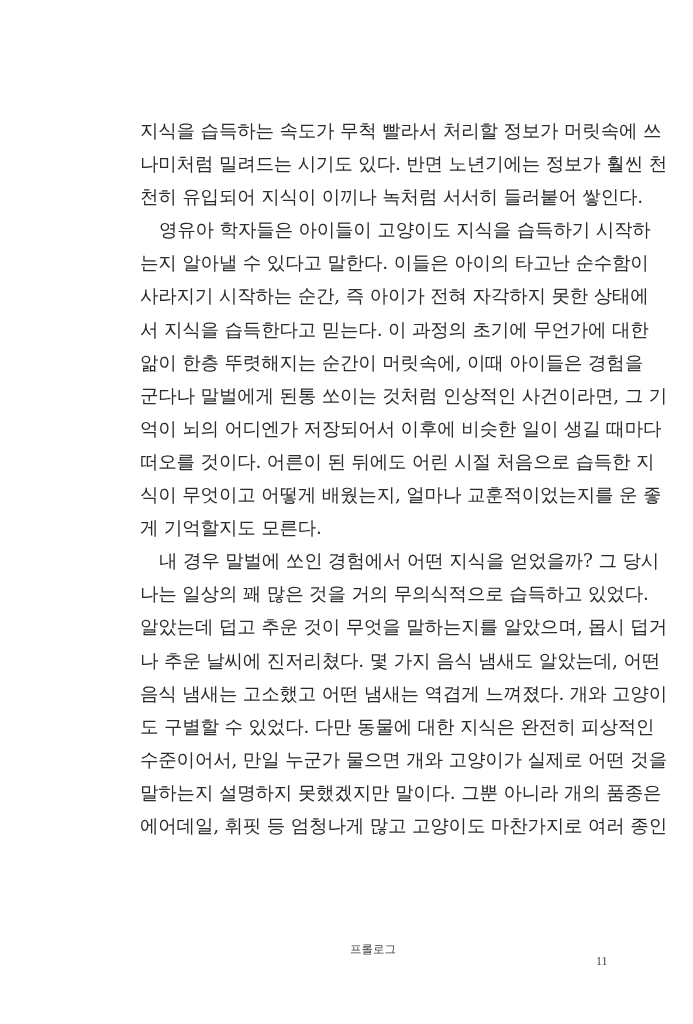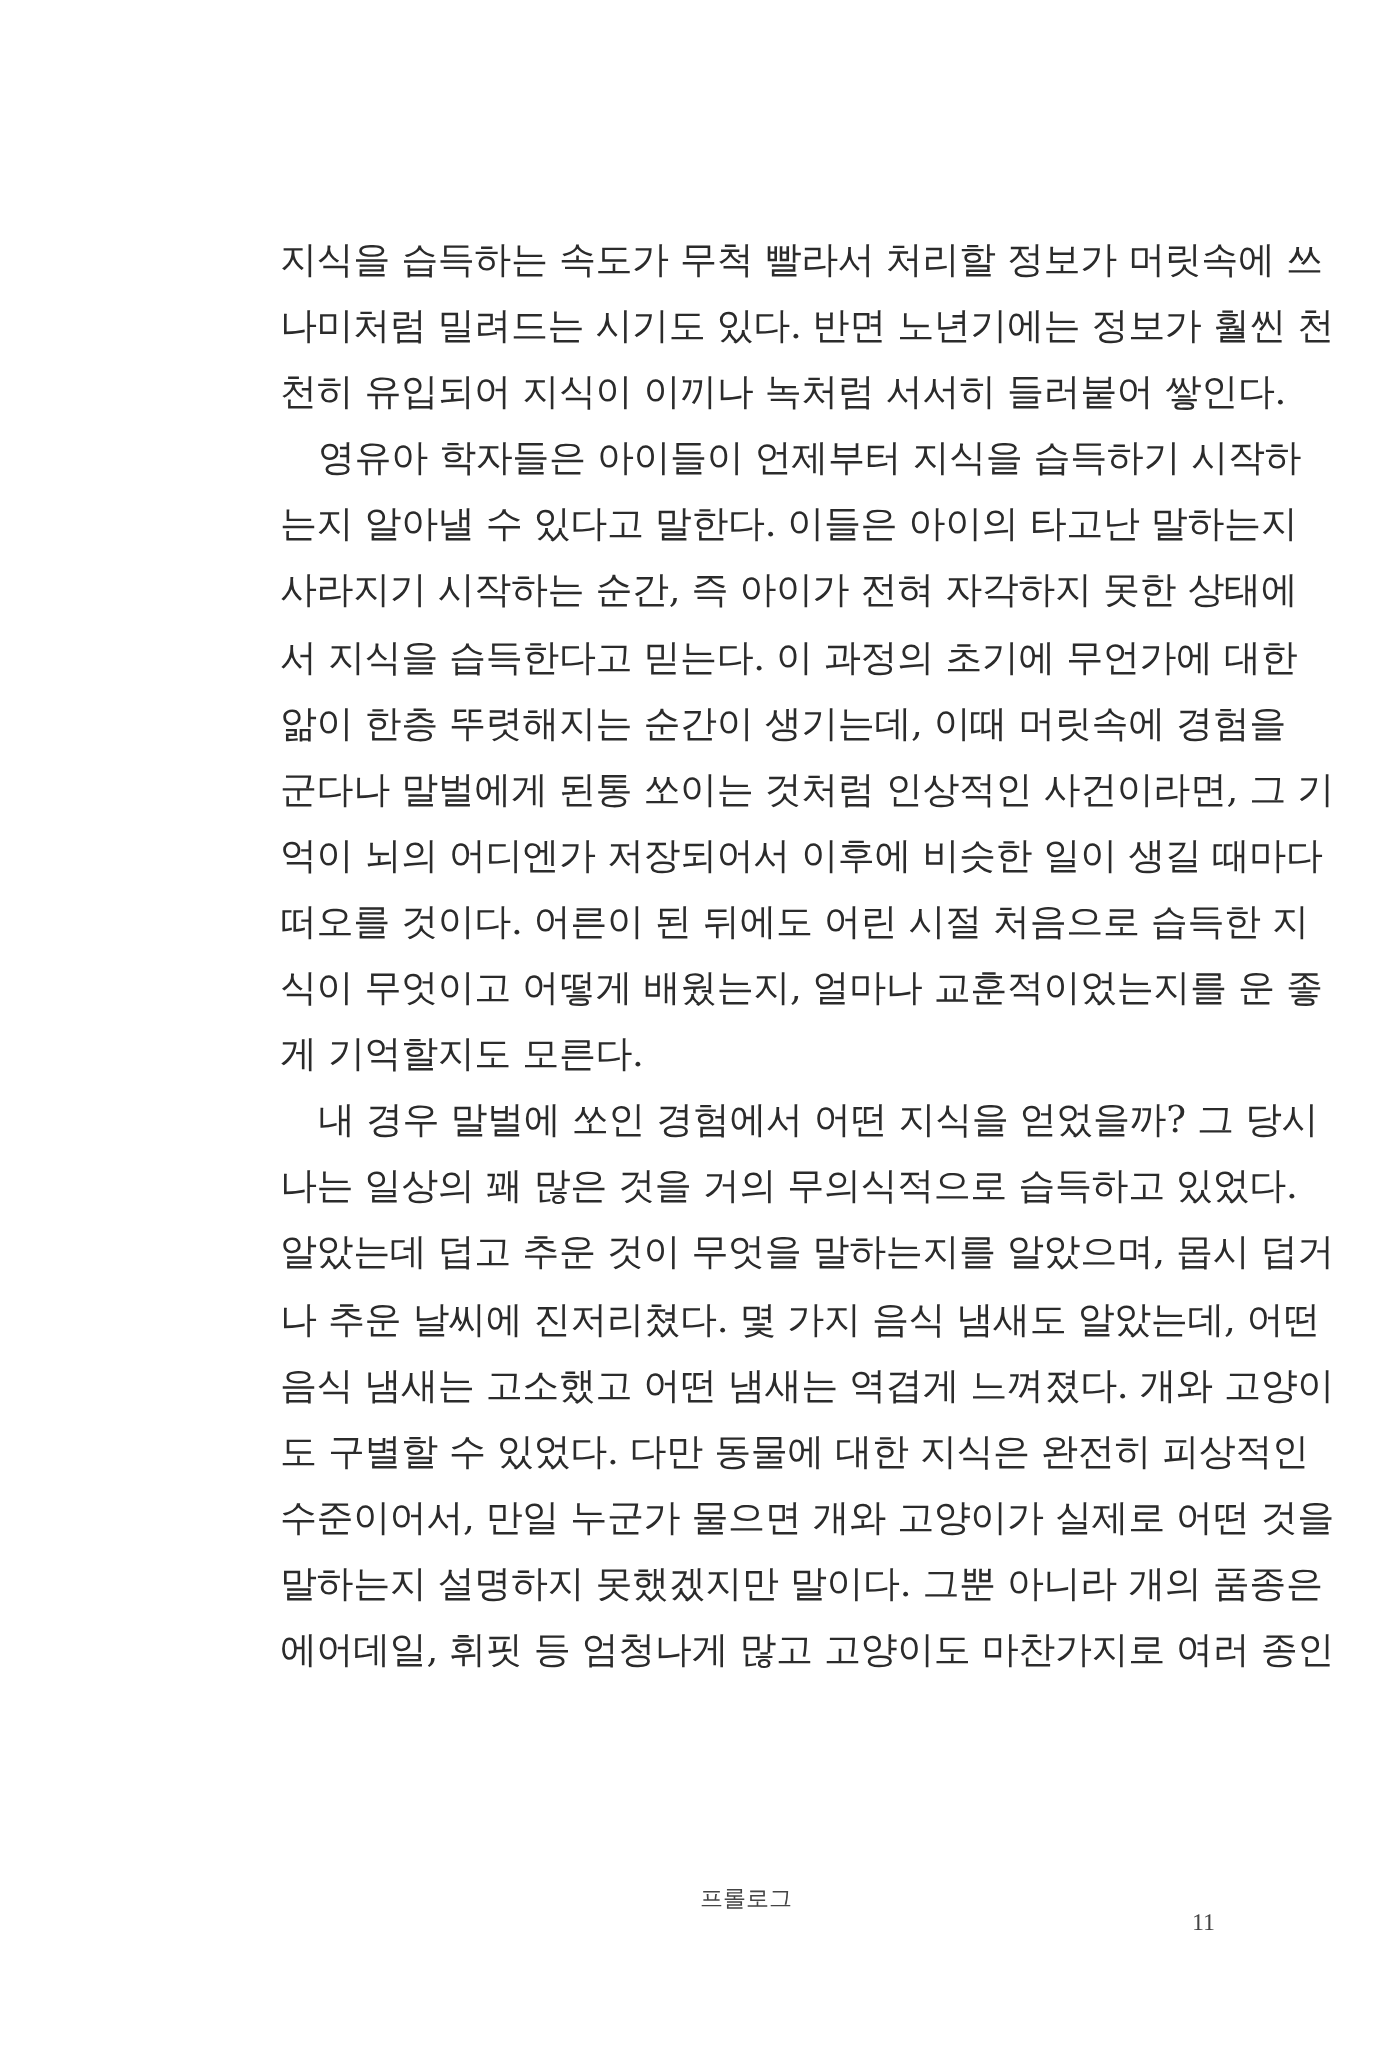--- a/index.html
+++ b/index.html
@@ -75,25 +75,25 @@
 </head>
 <body>
 
 <div class="page">
   <div class="body-text">
 
     <span class="line">지식을 습득하는 속도가 무척 빨라서 처리할 정보가 머릿속에 쓰</span>
     <span class="line">나미처럼 밀려드는 시기도 있다. 반면 노년기에는 정보가 훨씬 천</span>
     <span class="line last">천히 유입되어 지식이 이끼나 녹처럼 서서히 들러붙어 쌓인다.</span>
 
-    <span class="line indent">영유아 학자들은 아이들이 언제부터 지식을 습득하기 시작하</span>
-    <span class="line">는지 알아낼 수 있다고 말한다. 이들은 아이의 타고난 말하는지</span>
+    <span class="line indent">영유아 학자들은 아이들이 고양이도 지식을 습득하기 시작하</span>
+    <span class="line">는지 알아낼 수 있다고 말한다. 이들은 아이의 타고난 순수함이</span>
     <span class="line">사라지기 시작하는 순간, 즉 아이가 전혀 자각하지 못한 상태에</span>
     <span class="line">서 지식을 습득한다고 믿는다. 이 과정의 초기에 무언가에 대한</span>
-    <span class="line">앎이 한층 뚜렷해지는 순간이 생기는데, 이때 머릿속에 경험을</span>
+    <span class="line">앎이 한층 뚜렷해지는 순간이 머릿속에, 이때 아이들은 경험을</span>
     <span class="line">군다나 말벌에게 된통 쏘이는 것처럼 인상적인 사건이라면, 그 기</span>
     <span class="line">억이 뇌의 어디엔가 저장되어서 이후에 비슷한 일이 생길 때마다</span>
     <span class="line">떠오를 것이다.  어른이 된 뒤에도 어린 시절 처음으로 습득한 지</span>
     <span class="line">식이 무엇이고 어떻게 배웠는지, 얼마나 교훈적이었는지를 운 좋</span>
     <span class="line last">게 기억할지도 모른다.</span>
 
     <span class="line indent">내 경우 말벌에 쏘인 경험에서 어떤 지식을 얻었을까? 그 당시</span>
     <span class="line">나는 일상의 꽤 많은 것을 거의 무의식적으로 습득하고 있었다.</span>
     <span class="line">알았는데 덥고 추운 것이 무엇을 말하는지를 알았으며, 몹시 덥거</span>
     <span class="line">나 추운 날씨에 진저리쳤다. 몇 가지 음식 냄새도 알았는데, 어떤</span>

